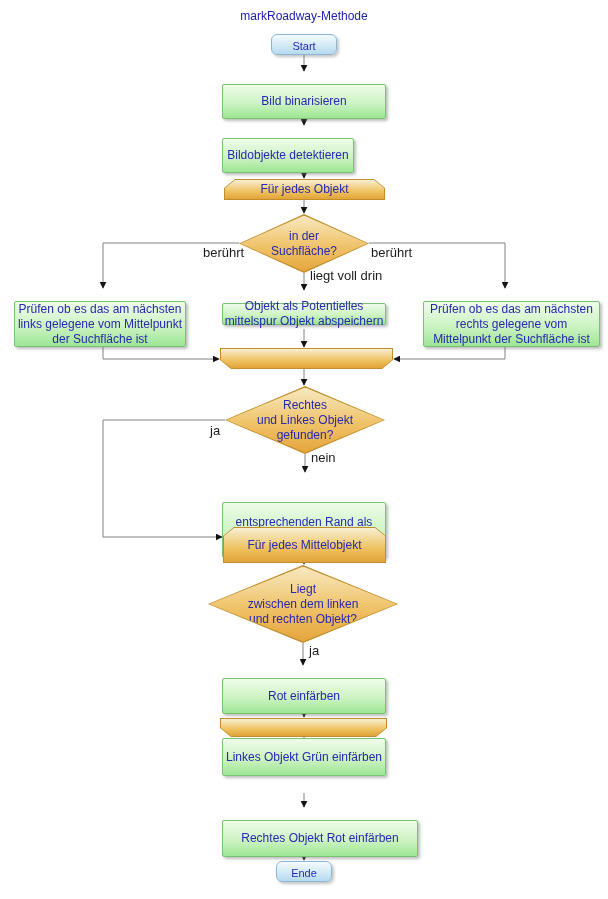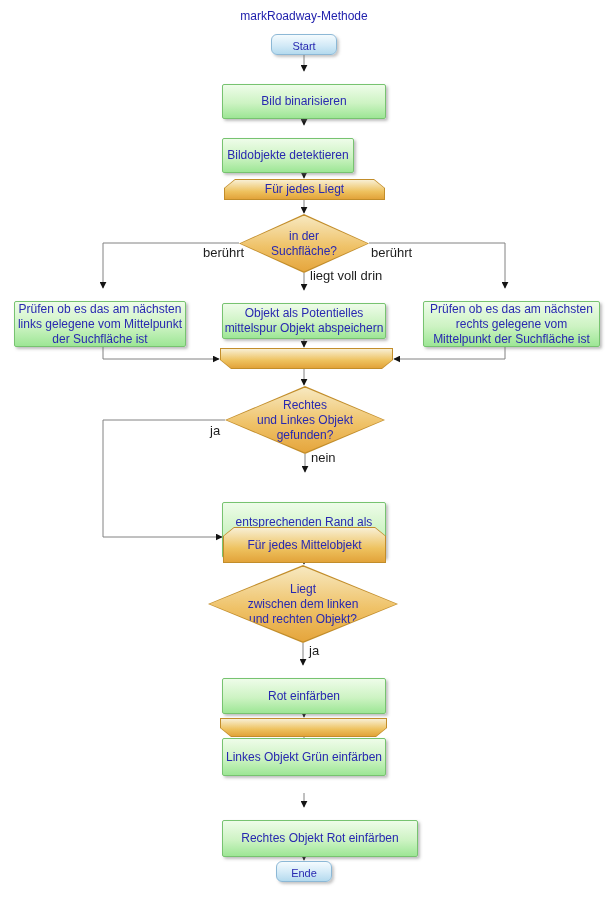--- a/index.html
+++ b/index.html
@@ -98,38 +98,38 @@
   <div class="node process" style="left:222px;top:72px;width:164px;height:35px">
     <span>Bild binarisieren</span>
   </div>
 
   <div class="node process" style="left:222px;top:126px;width:132px;height:35px">
     <span>Bildobjekte detektieren</span>
   </div>
 
   <div class="shape-outer loopstart" style="left:224px;top:179px;width:161px;height:21px">
     <div class="shape-inner">
-      <span>Für jedes Liegt</span>
+      <span>Für jedes Objekt</span>
     </div>
   </div>
 
   <div class="shape-outer diamond" style="left:239px;top:214px;width:130px;height:59px">
     <div class="shape-inner">
       <span>in der
 Suchfläche?</span>
     </div>
   </div>
 
   <div class="node process" style="left:14px;top:289px;width:172px;height:46px">
     <span>Prüfen ob es das am nächsten
 links gelegene vom Mittelpunkt
 der Suchfläche ist</span>
   </div>
 
-  <div class="node process" style="left:222px;top:291px;width:164px;height:36px">
+  <div class="node process" style="left:222px;top:291px;width:164px;height:22px">
     <span>Objekt als Potentielles
 mittelspur Objekt abspeichern</span>
   </div>
 
   <div class="node process" style="left:423px;top:289px;width:177px;height:46px">
     <span>Prüfen ob es das am nächsten
 rechts gelegene vom
 Mittelpunkt der Suchfläche ist</span>
   </div>
 

